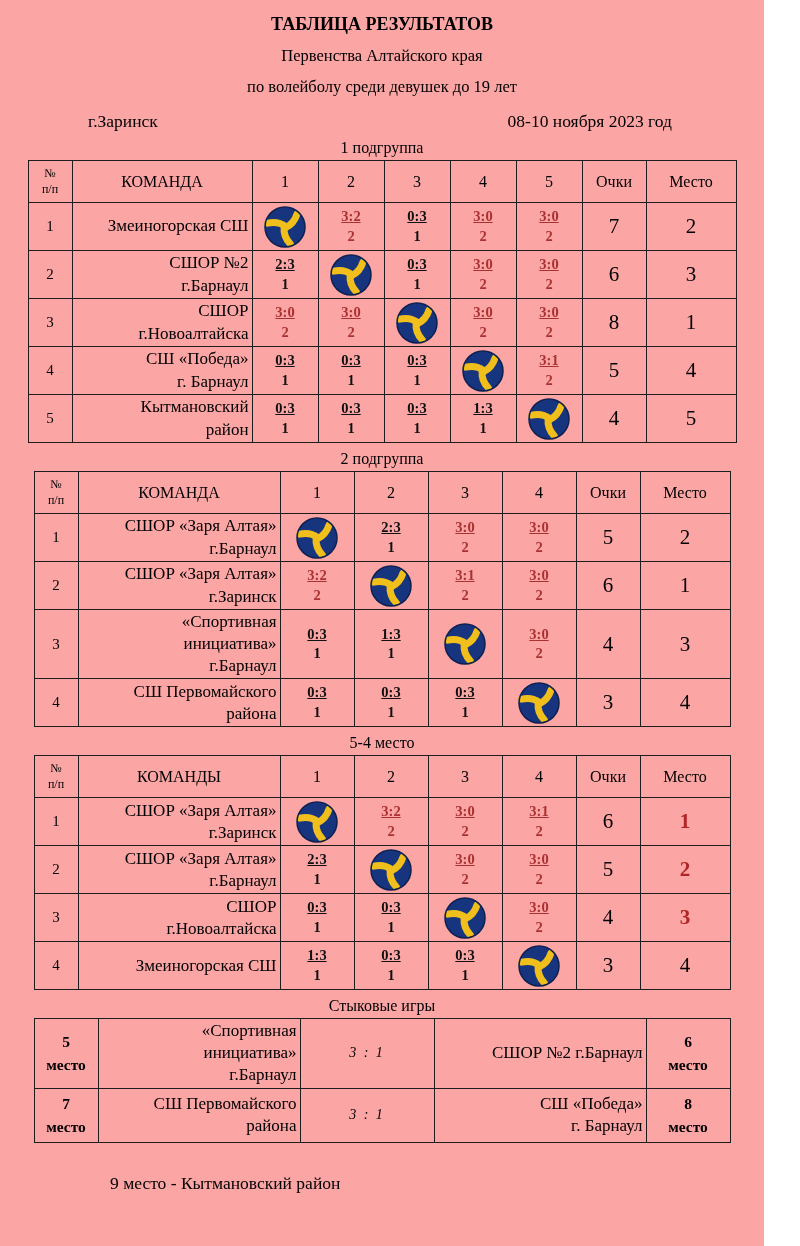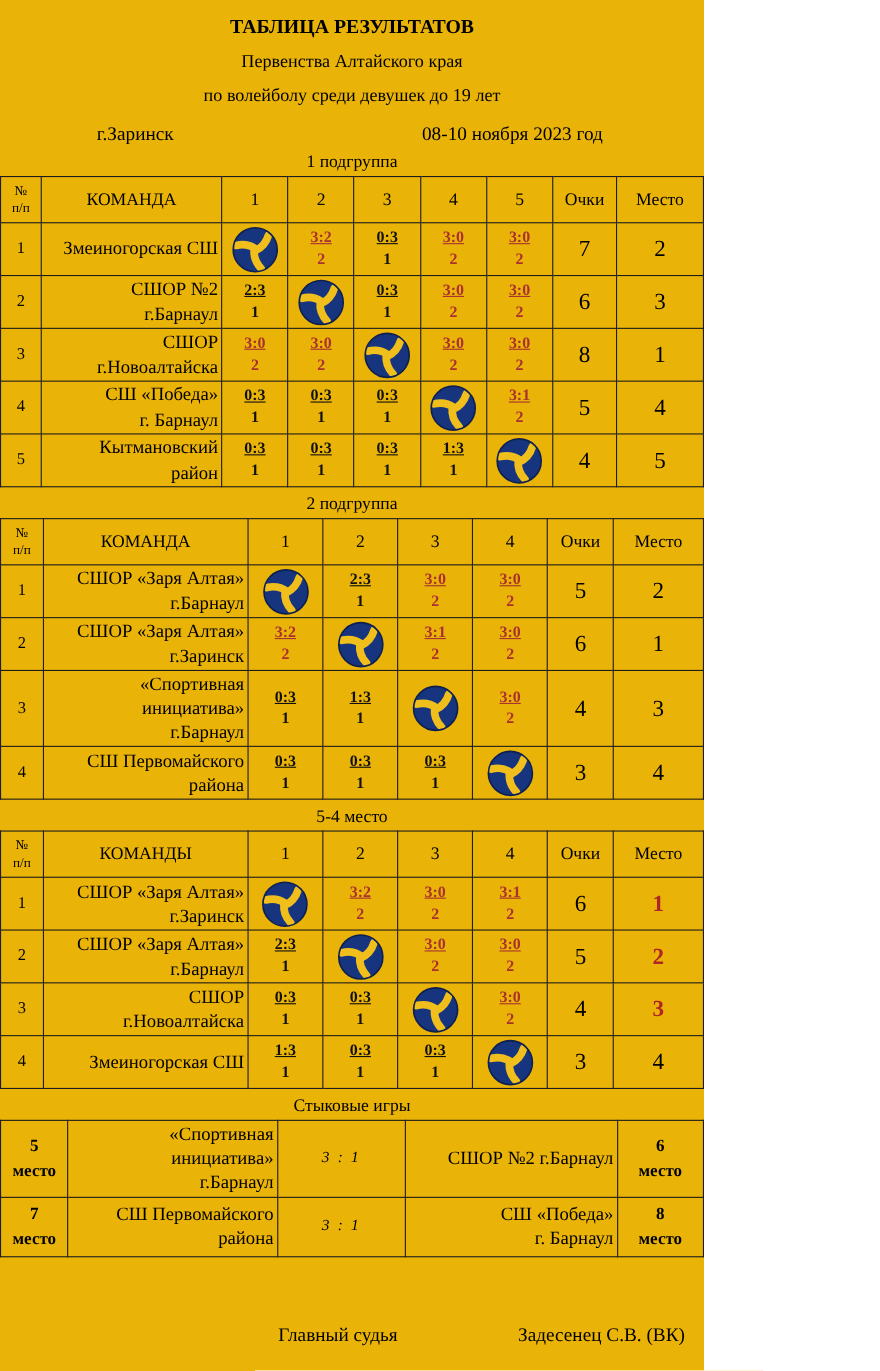--- a/index.html
+++ b/index.html
@@ -1,17 +1,17 @@
 <!DOCTYPE html>
 <html><head>
 <meta charset="utf-8">
 <style>
   html,body{margin:0;padding:0;background:#ffffff;}
   body{width:800px;font-family:"Liberation Serif", serif;color:#000;}
-  .page{width:640px;height:1246px;box-sizing:border-box;padding-top:6px;overflow:hidden;background:#eab308;}
+  .page{width:764px;height:1246px;box-sizing:border-box;padding-top:6px;overflow:hidden;background:#fca5a5;}
   .title{text-align:center;font-weight:bold;font-size:18px;margin:8px 0 0;}
   .sub{text-align:center;font-size:16.5px;margin:11px 0 0;}
   .meta-row{display:flex;justify-content:space-between;box-sizing:border-box;padding:0 92px 0 88px;font-size:17.5px;margin:14px 0 2px;}
   .caption{text-align:center;font-size:16px;margin:7px 0 3px;}
   table.grid{border-collapse:collapse;margin:0 auto 6px;table-layout:fixed;}
   .grid th,.grid td{border:1.5px solid #1d1d1d;text-align:center;vertical-align:middle;padding:1px 3px;box-sizing:border-box;}
   .grid th{font-weight:normal;font-size:16px;height:42px;}
   th.numh{font-size:12px;line-height:1.3;}
   td.num{font-size:15px;}
   td.team{text-align:right;padding-left:10px;font-size:17px;line-height:1.3;}
@@ -589,17 +589,18 @@
             <td class="psc">3 : 1</td>
             <td class="team">
               <div class="tl">СШ «Победа»</div>
               <div class="tl">г. Барнаул</div>
             </td>
             <td class="pl">8<br>место</td>
           </tr>
         </tbody>
       </table>
     </div>
+  <div class="footnote">9 место - Кытмановский район</div>
   <div class="signature">
     <span class="lbl">Главный судья</span>
     <span class="nm">Задесенец С.В. (ВК)</span>
   </div>
 </div>
 
 </body></html>

